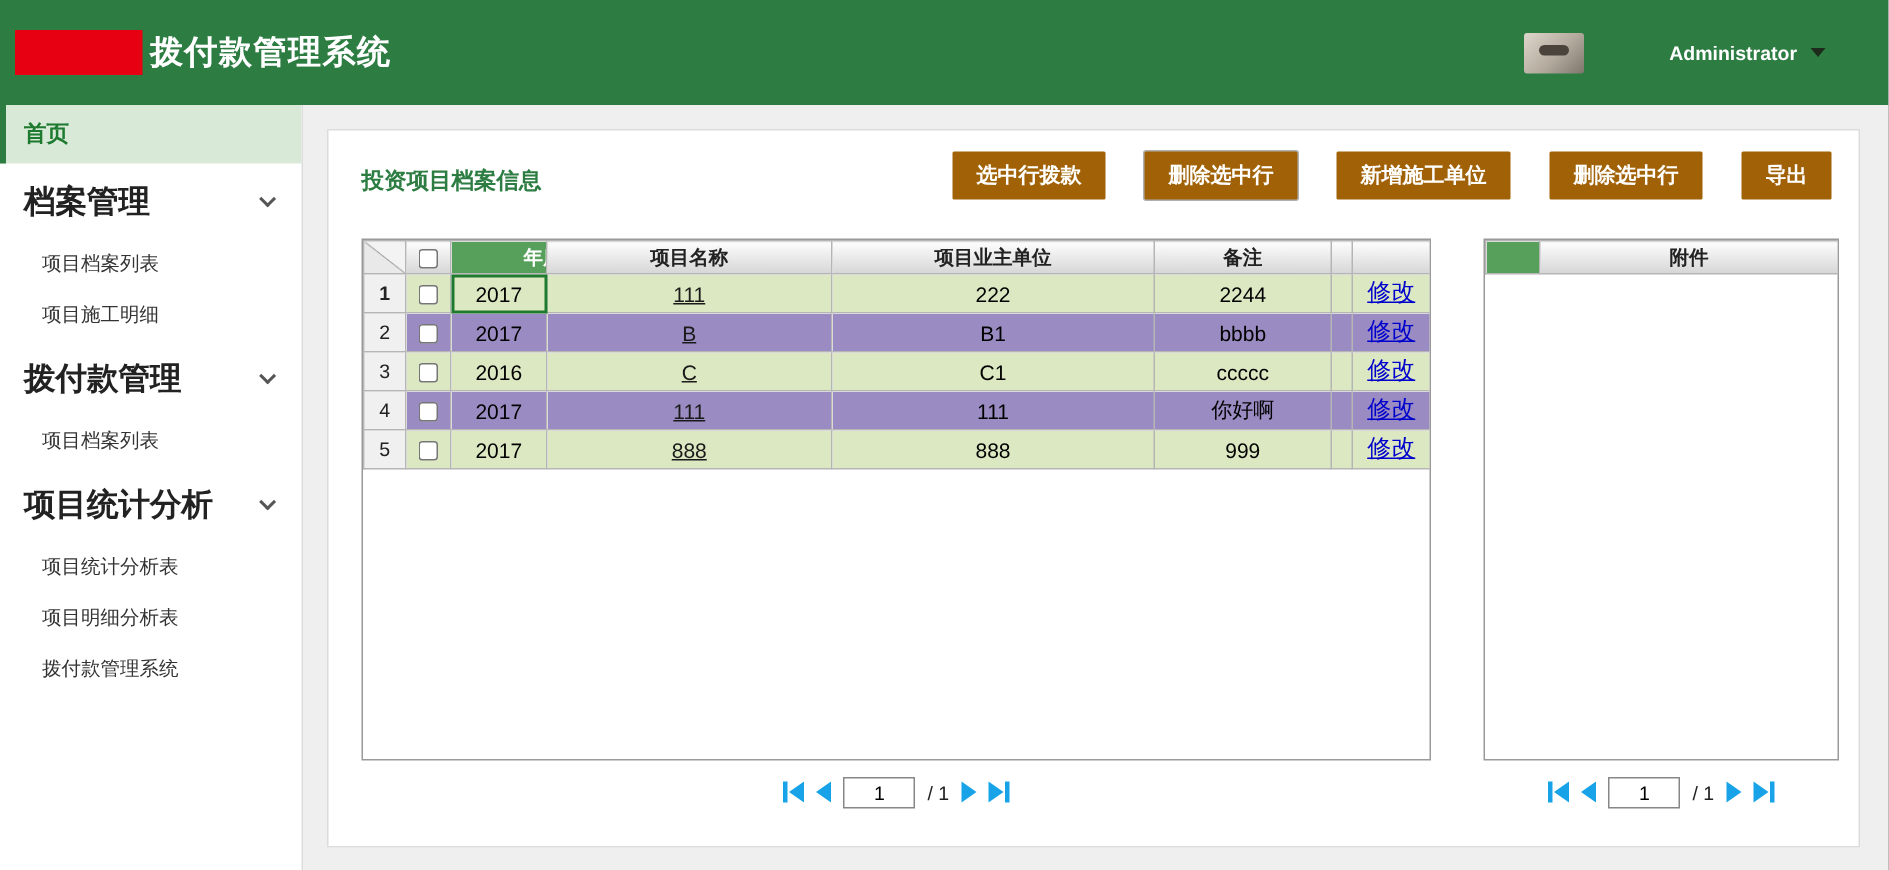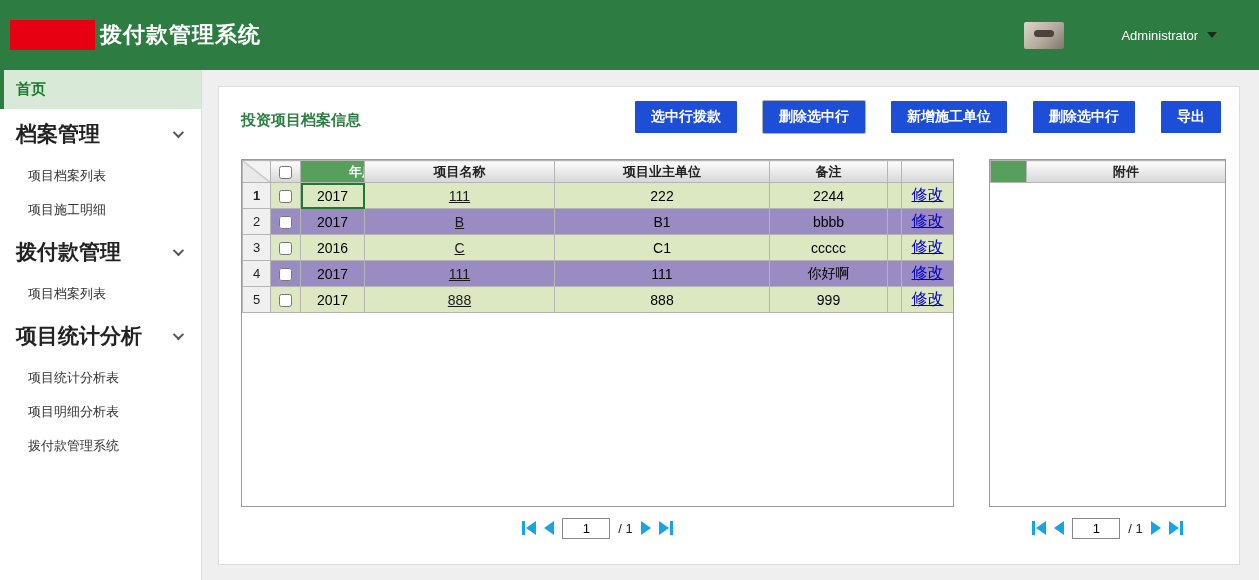--- a/index.html
+++ b/index.html
@@ -7,37 +7,37 @@
   body { font-family:"Liberation Sans","DejaVu Sans",sans-serif; }
   .page { position:relative; width:1259px; height:580px; background:#efefef; overflow:hidden; margin:0 auto; }
 
   
   .header { position:absolute; left:0; top:0; width:1259px; height:70px; background:#2d7d43; display:flex; align-items:center; }
   .logo { width:85px; height:30px; background:#e60012; margin-left:10px; flex:none; }
   .app-title { color:#fff; font-size:22px; font-weight:bold; margin-left:5px; letter-spacing:1px; }
   .user-area { margin-left:auto; margin-right:42px; display:flex; align-items:center; gap:9px; cursor:pointer; }
   .avatar { width:40px; height:27px; border-radius:2px; background:linear-gradient(135deg,#ddd6ca 0%,#b4ab9e 55%,#7d766c 100%); position:relative; flex:none; }
   .avatar:after { content:""; position:absolute; left:10px; top:8px; width:20px; height:7px; border-radius:4px; background:#4a443d; }
-  .user-name { color:#fff; font-weight:normal; font-size:13px;margin-left:48px; }
+  .user-name { color:#fff; font-weight:bold; font-size:13px;margin-left:48px; }
   .caret { width:0; height:0; border-left:5px solid transparent; border-right:5px solid transparent; border-top:6px solid #1d2b1c; }
 
   
   .sidebar { position:absolute; left:0; top:70px; width:202px; bottom:0; background:#fff; border-right:1px solid #ddd; }
   .side-item { padding:10px 16px; font-size:15px; font-weight:bold; color:#222; cursor:pointer; }
   .side-item.active { background:#d9e9d8; border-left:4px solid #2d7d43; padding-left:12px; color:#1d7a2f; }
   .side-group { display:flex; align-items:center; justify-content:space-between; padding:11px 20px 11px 16px; font-size:21px; font-weight:bold; color:#222; cursor:pointer; }
   .chev { width:8px; height:8px; border-right:2px solid #555; border-bottom:2px solid #555; transform:rotate(45deg) translateY(-2px); flex:none; }
   .side-sub { padding:8px 16px 8px 28px; font-size:13px; color:#333; cursor:pointer; }
 
   
   .main-bg { position:absolute; left:202px; top:70px; right:0; bottom:0; background:#efefef; }
   .panel { position:absolute; left:16px; top:16px; width:1022px; height:479px; background:#fff; border:1px solid #dcdcdc; }
   .section-title { position:absolute; left:22px; top:24px; color:#2d7d43; font-size:15px; font-weight:bold; }
   .btn-row { position:absolute; right:18px; top:14px; display:flex; gap:26px; }
-  .btn { background:#1d4ed8; color:#fff; border:none; font-weight:bold; font-size:14px; padding:7px 16px; cursor:pointer; font-family:inherit; border-radius:1px; }
+  .btn { background:#a16207; color:#fff; border:none; font-weight:bold; font-size:14px; padding:7px 16px; cursor:pointer; font-family:inherit; border-radius:1px; }
   .btn.outlined { box-shadow:0 0 0 1px #b0b0b0; }
 
   
   .grid-wrap { position:absolute; left:22px; top:72px; width:713px; height:348px; border:1px solid #9a9a9a; background:#fff; overflow:hidden; }
   .grid-wrap.right { left:770px; width:237px; }
   table.grid { border-collapse:collapse; table-layout:fixed; font-size:14px; }
   table.grid.main-grid { width:711px; }
   table.grid.att-grid { width:235px; }
   .grid th, .grid td { border:1px solid #b5b5b5; padding:0 4px; text-align:center; height:26px; white-space:nowrap; overflow:hidden; }
   .grid thead th { background:linear-gradient(#fdfdfd,#d6d6d6); height:22px; font-size:13px; font-weight:bold; color:#222; }

